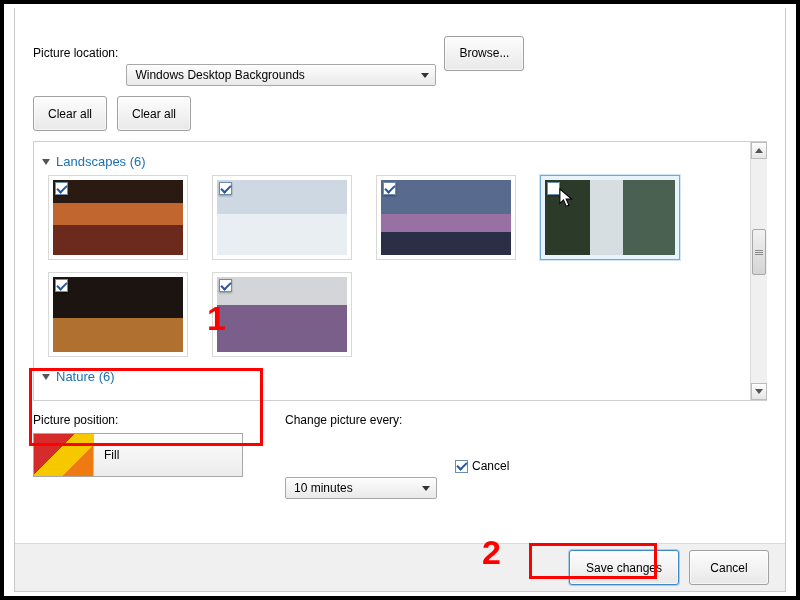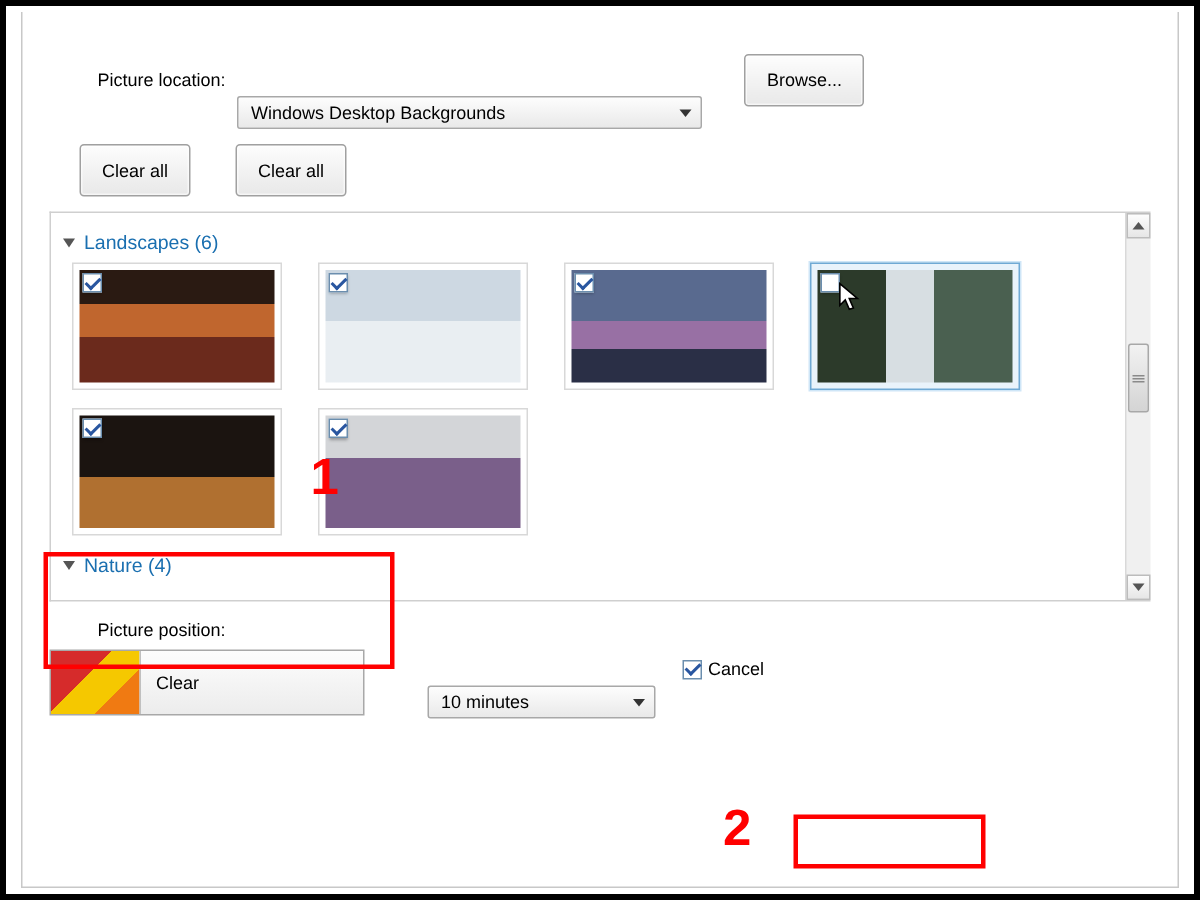--- a/index.html
+++ b/index.html
@@ -23,21 +23,21 @@
     border-bottom: 1px solid #c8c8c8;
     display: flex;
     flex-direction: column;
   }
   .content {
     flex: 1;
     padding: 12px 18px 0 18px;
     position: relative;
   }
   .row { display: flex; align-items: center; gap: 8px; margin-bottom: 10px; }
-  .label { color: #000; margin-left: 32px; }
+  .label { color: #000; }
   .select {
     display: flex;
     align-items: center;
     justify-content: space-between;
     height: 22px;
     padding: 0 6px 0 8px;
     background: linear-gradient(#fdfdfd,#e9e9e9);
     border: 1px solid #a8a8a8;
     border-radius: 2px;
     cursor: pointer;
@@ -54,21 +54,20 @@
     height: 35px;
     padding: 0 14px;
     background: linear-gradient(#fdfdfd,#e8e8e8);
     border: 1px solid #a0a0a0;
     border-radius: 3px;
     display: inline-flex;
     align-items: center;
     justify-content: center;
     cursor: pointer;
     box-shadow: inset 0 0 0 1px rgba(255,255,255,0.6);
-    margin-left: 20px;
   }
   .gallery-frame {
     position: relative;
     border: 1px solid #cfcfcf;
     border-right: none;
     height: 260px;
     display: flex;
   }
   .gallery {
     flex: 1;
@@ -196,21 +195,21 @@
               <div class="img arch"></div>
               <div class="check on"></div>
             </div>
             <div class="thumb">
               <div class="img lavender"></div>
               <div class="check on"></div>
             </div>
           </div>
         <div class="cat" style="margin-top:12px">
           <span class="tri"></span>
-          <span>Nature (4)</span>
+          <span>Nature (6)</span>
         </div>
       </div>
       <div class="scrollbar">
         <div class="sb-btn">
             <div class="up"></div>
           </div>
         <div class="sb-track">
           <div class="sb-thumb">
               <div class="grip">
                 <div></div>
@@ -223,38 +222,47 @@
             <div class="down"></div>
           </div>
       </div>
     </div>
 
     <div class="settings">
       <div class="setting-col">
         <span class="label">Picture position:</span>
         <div class="pos-select">
           <div class="preview"></div>
-          <span class="txt">Clear</span>
+          <span class="txt">Fill</span>
           <span class="arrow" style="margin-right:10px"></span>
         </div>
       </div>
       <div class="setting-col">
+        <span class="label">Change picture every:</span>
         <div style="display:flex;align-items:center;gap:18px">
           <div class="select" style="width:152px">
             <span>10 minutes</span>
             <span class="arrow"></span>
           </div>
           <label class="checkbox">
             <span class="box on"></span>
             <span>Cancel</span>
           </label>
         </div>
       </div>
     </div>
 
     <span class="annot" style="top:291px;left:192px">1</span>
     <div class="annot-box" style="top:360px;left:14px;width:234px;height:78px"></div>
   </div>
 
+  <div class="footer">
+    <div class="btn primary" style="width:110px">
+        <span>Save changes</span>
+      </div>
+    <div class="btn" style="width:80px">
+        <span>Cancel</span>
+      </div>
+  </div>
 </div>
 
 <span class="annot" style="bottom:24px;left:478px">2</span>
 <div class="annot-box" style="bottom:17px;left:525px;width:128px;height:36px"></div>
 
 </body></html>

